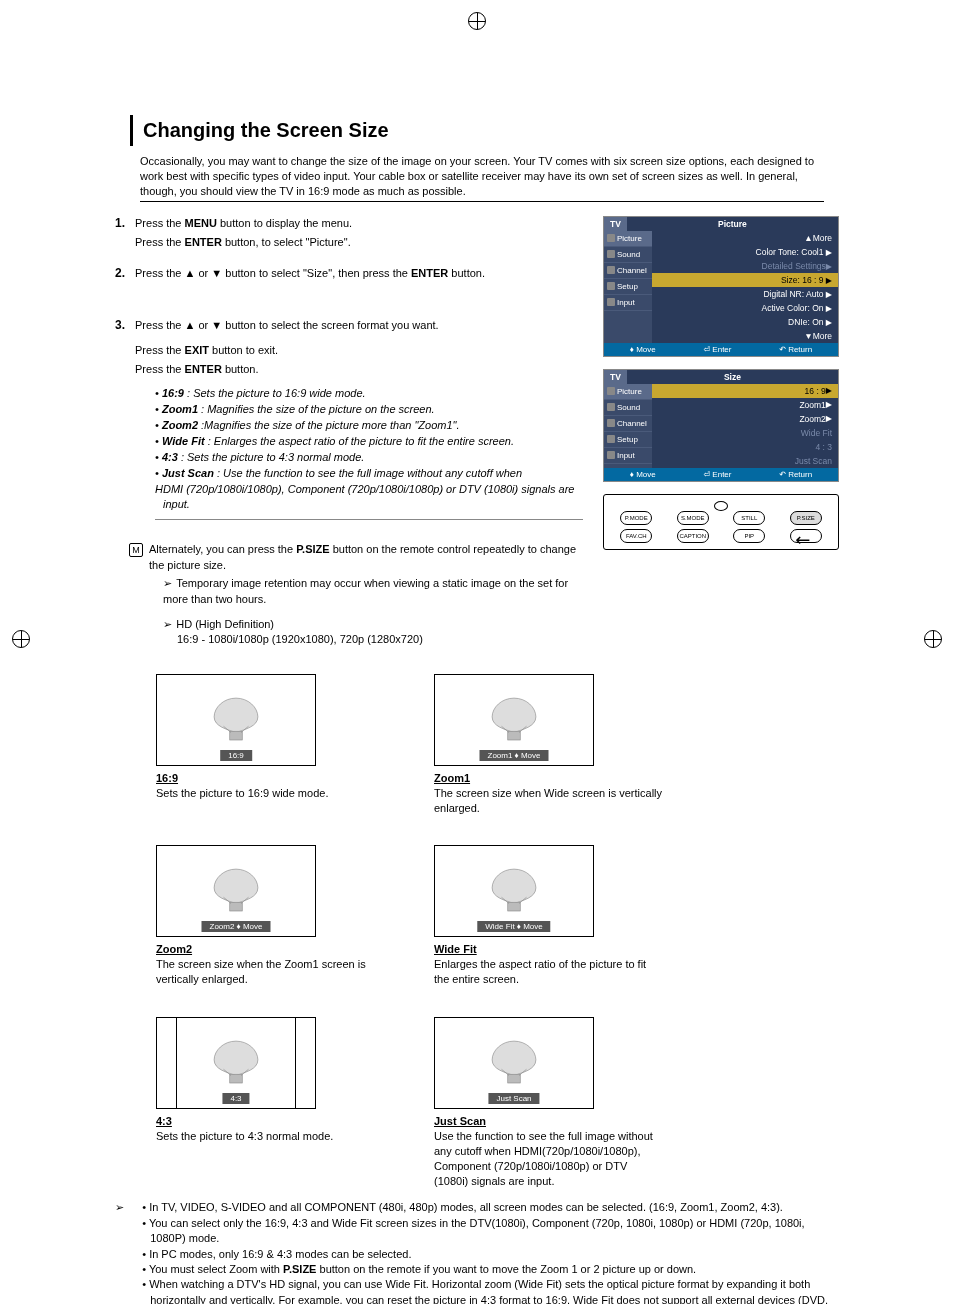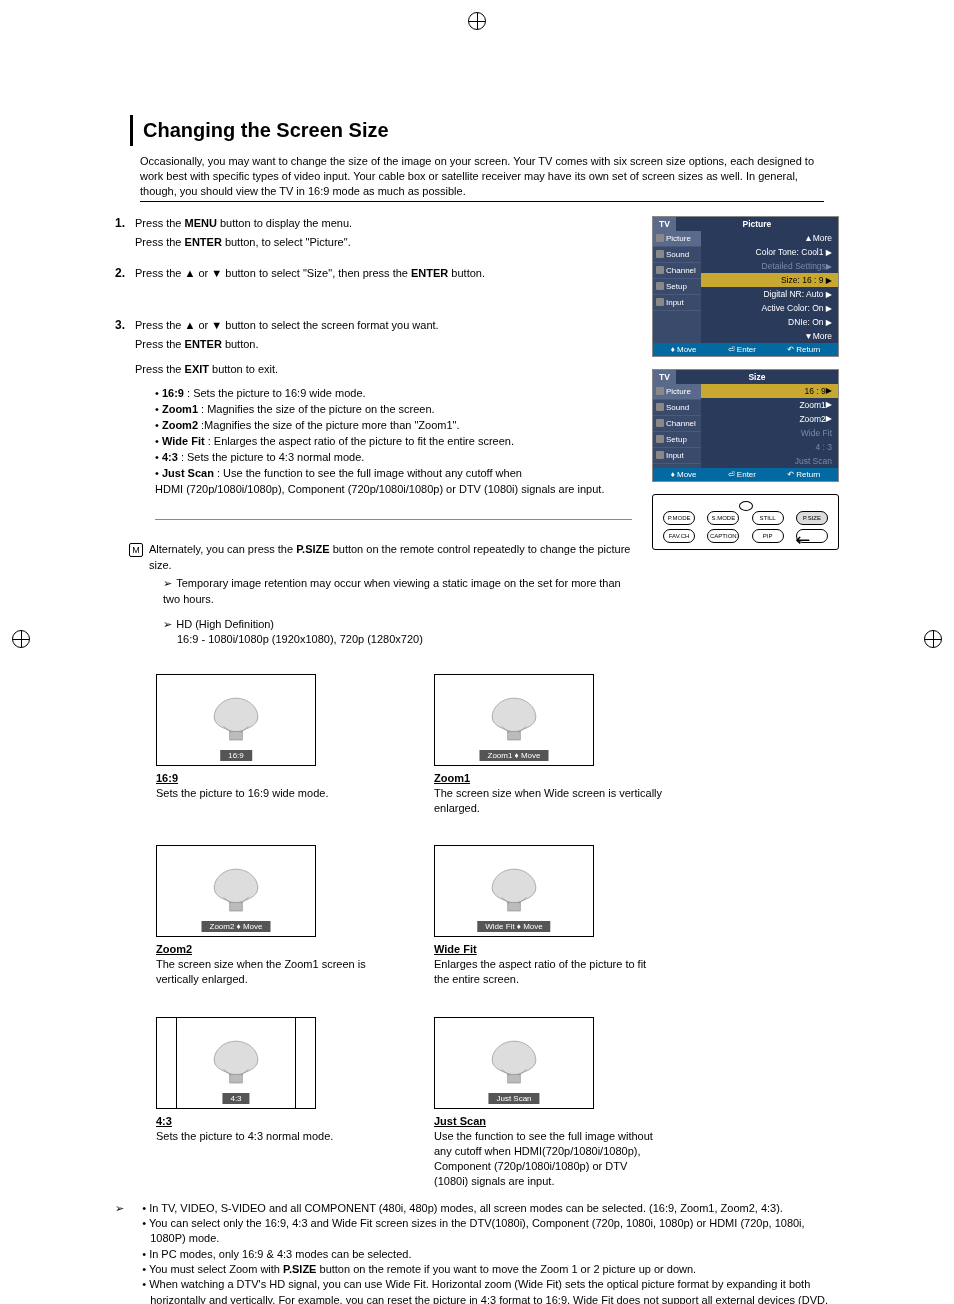--- a/index.html
+++ b/index.html
@@ -31,28 +31,28 @@
   }
   .heading-bar h1 { font-size: 20px; font-weight: bold; }
   .intro {
     margin: 0 70px 14px 80px;
     line-height: 1.35;
     border-bottom: 1px solid #000;
     padding-bottom: 2px;
   }
   .two-col { display:flex; gap:20px; margin: 0 55px;}
   .left-col { flex:1; }
-  .right-col { width:187px; }
+  .right-col { width:236px; }
 
   ol.steps { list-style:none; counter-reset: step; padding-left:0;}
   ol.steps > li { margin-bottom:16px; display:flex; gap:10px;}
   ol.steps > li .num { font-weight:bold; font-size:12px;}
   ol.steps > li .body { flex:1; line-height:1.4;}
   .sub { margin-top:4px;}
-  .bullets { margin:8px 0 6px 20px; border-bottom:1px solid #888; padding-bottom:22px; line-height:1.45;}
+  .bullets { margin:8px 0 6px 20px; border-bottom:1px solid #888; padding-bottom:6px; line-height:1.45;font-style:italic;}
   .bullets div { text-indent:-8px; padding-left:8px;}
   .justscan-cont { padding-left:58px;}
   .mbox { display:inline-flex; width:14px;height:14px;border:1px solid #000;border-radius:2px;align-items:center;justify-content:center;font-size:9px;margin-right:6px;flex:0 0 auto;margin-top:1px;}
   .note-line { display:flex; margin-left:14px; line-height:1.4;}
   .note-sub { margin-left:48px; margin-top:3px; line-height:1.4;}
   .note-sub .arrow{margin-right:4px;}
   .note-sub .txt{display:inline;}
 
   .osd {
     border:1px solid #888; background:#2a3a5a; color:#fff; font-size:8.5px;
@@ -122,22 +122,22 @@
         <li>
           <span class="num">2.</span>
           <div class="body">
             <span>Press the ▲ or ▼ button to select "Size", then press the </span><b>ENTER</b><span> button.</span>
           </div>
         </li>
         <li style="margin-top:36px;">
           <span class="num">3.</span>
           <div class="body">
             <span>Press the ▲ or ▼ button to select the screen format you want.</span>
+            <div class="sub" style="margin-top:10px;"><span>Press the </span><b>EXIT</b><span> button to exit.</span></div>
             <div class="sub"><span>Press the </span><b>ENTER</b><span> button.</span></div>
-            <div class="sub" style="margin-top:10px;"><span>Press the </span><b>EXIT</b><span> button to exit.</span></div>
 
             <div class="bullets">
               <div><span>• </span><b>16:9</b><span> : Sets the picture to 16:9 wide mode.</span></div>
               <div><span>• </span><b>Zoom1</b><span> : Magnifies the size of the picture on the screen.</span></div>
               <div><span>• </span><b>Zoom2</b><span> :Magnifies the size of the picture more than "Zoom1".</span></div>
               <div><span>• </span><b>Wide Fit</b><span> : Enlarges the aspect ratio of the picture to fit the entire screen.</span></div>
               <div><span>• </span><b>4:3</b><span> : Sets the picture to 4:3 normal mode.</span></div>
               <div><span>• </span><b>Just Scan</b><span> : Use the function to see the full image without any cutoff when</span></div>
               <div class="justscan-cont">HDMI (720p/1080i/1080p), Component (720p/1080i/1080p) or DTV (1080i) signals are input.</div>
             </div>

